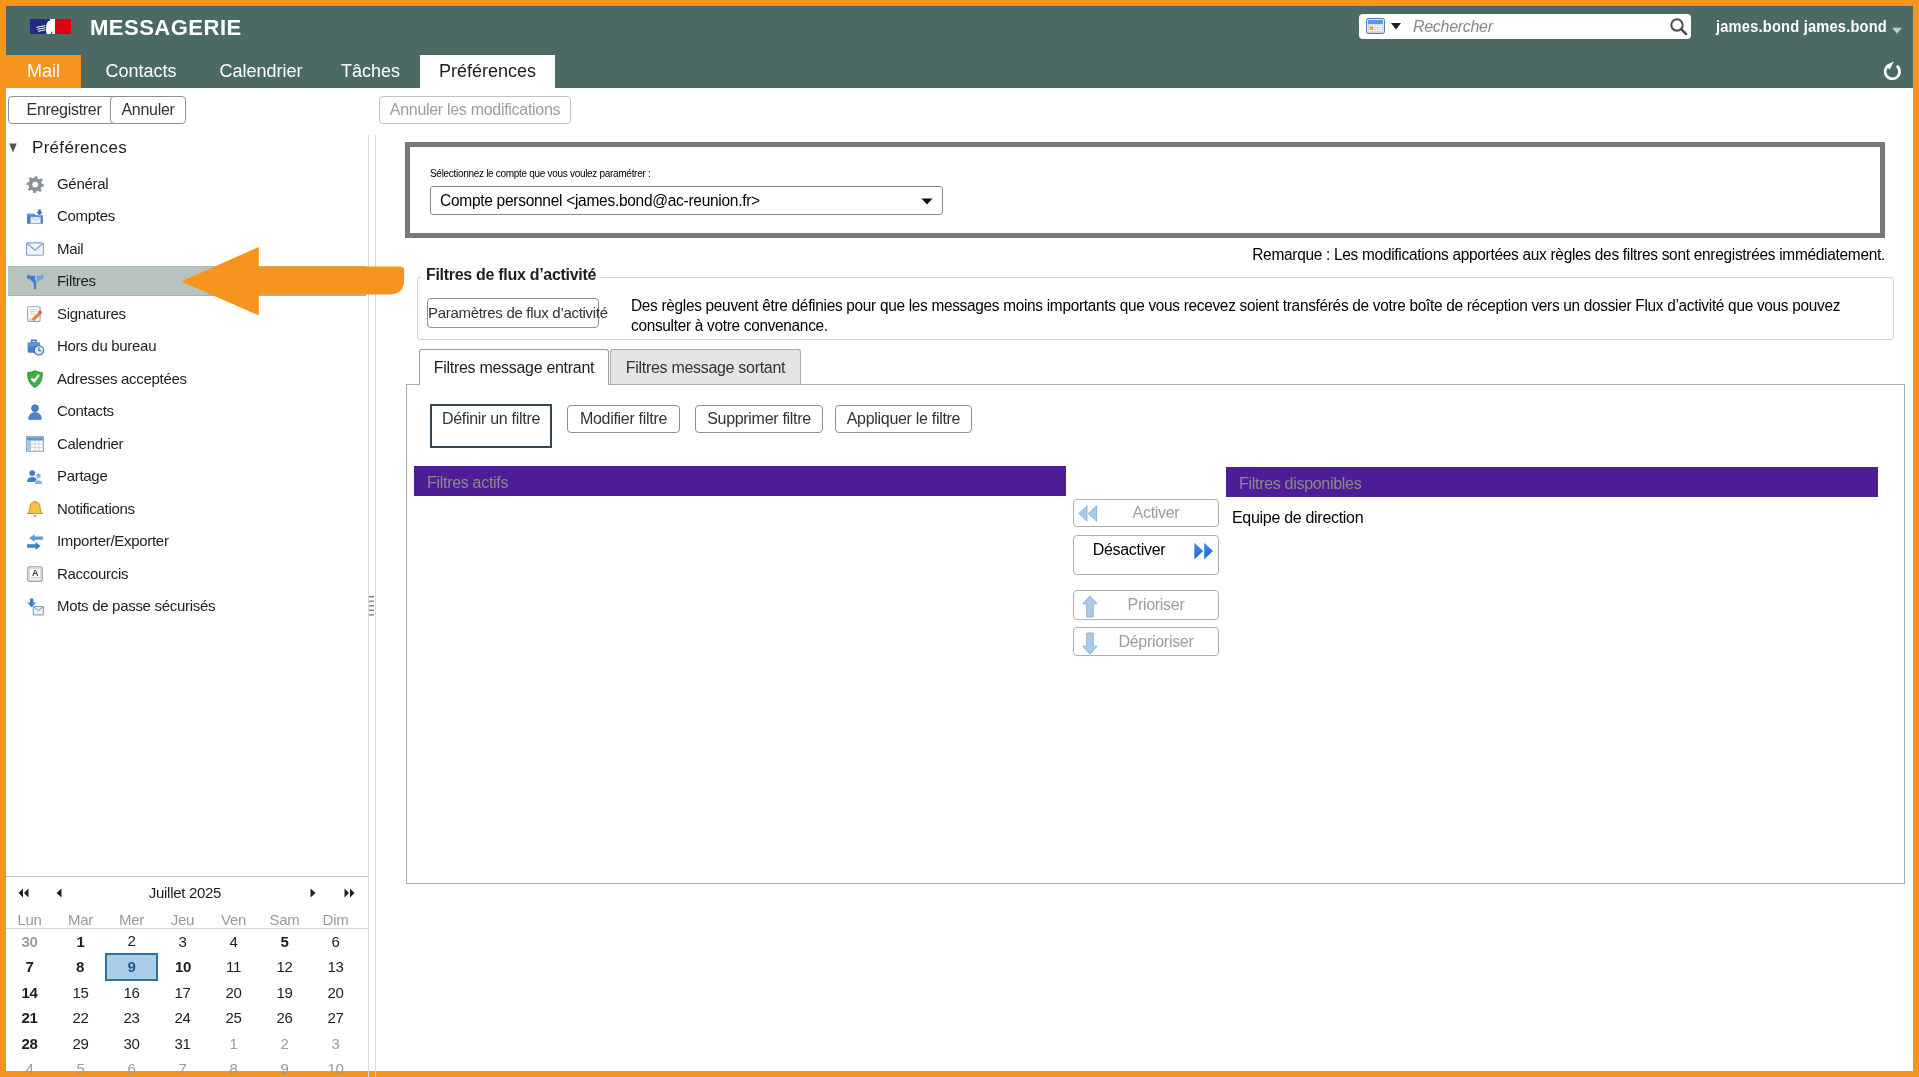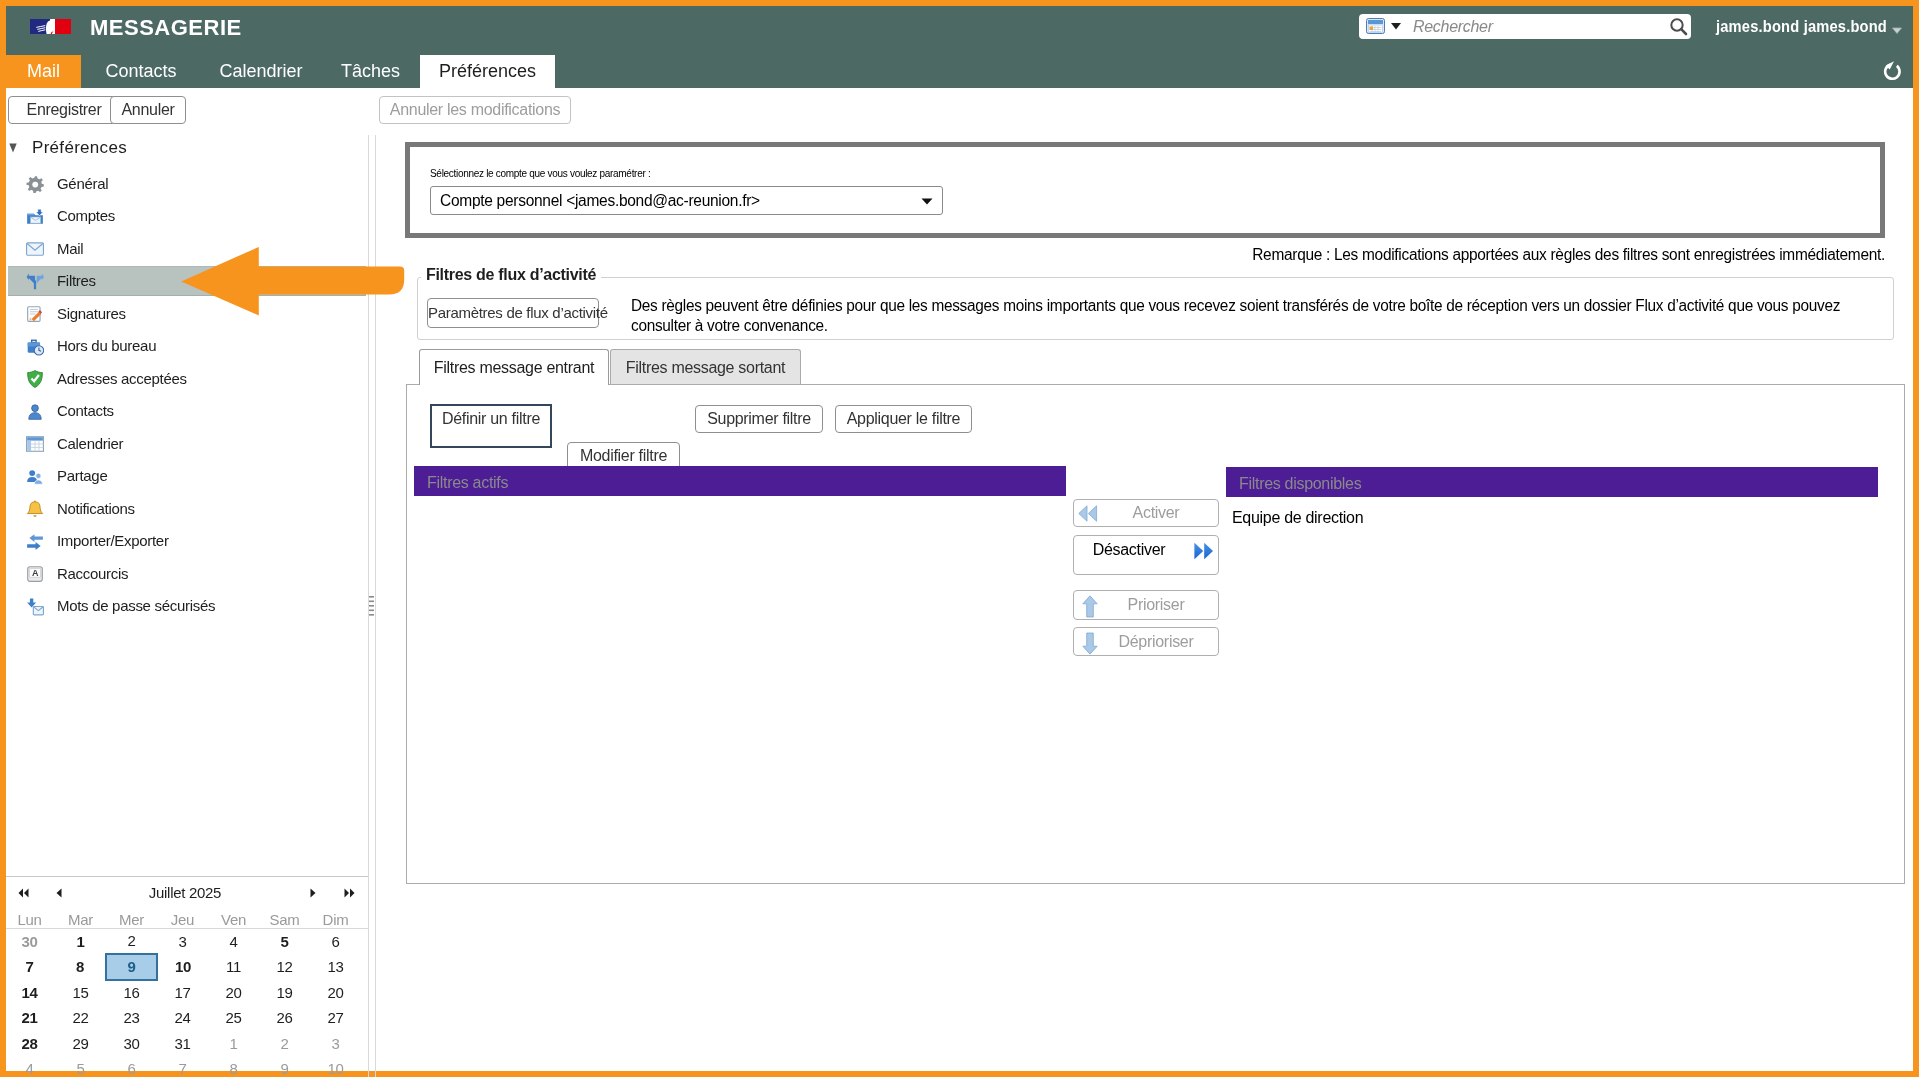--- a/index.html
+++ b/index.html
@@ -217,21 +217,21 @@
 <div id="fieldset"></div>
 <div id="fs-legend">Filtres de flux d’activité</div>
 <div class="btn" style="left:421px;top:292px;width:172px;height:30px;line-height:28px;white-space:nowrap;font-size:15px;">Paramètres de flux d’activité</div>
 <div style="position:absolute;left:625px;top:290px;width:1260px;font-size:16px;color:#000;line-height:20px;white-space:nowrap;transform:scaleX(0.961);transform-origin:0 0;">Des règles peuvent être définies pour que les messages moins importants que vous recevez soient transférés de votre boîte de réception vers un dossier Flux d’activité que vous pouvez<br>consulter à votre convenance.</div>
 
 <div class="tab2" id="tab2-in">Filtres message entrant</div>
 <div class="tab2" id="tab2-out">Filtres message sortant</div>
 <div id="mainbox"></div>
 
 <div class="btn" style="left:424px;top:398px;width:122px;height:44px;line-height:26px;border:2px solid #34465a;border-radius:0;">Définir un filtre</div>
-<div class="btn" style="left:561px;top:399px;width:113px;height:28px;line-height:26px;margin-top:37px;">Modifier filtre</div>
+<div class="btn" style="left:561px;top:399px;width:113px;height:28px;line-height:26px;">Modifier filtre</div>
 <div class="btn" style="left:689px;top:399px;width:128px;height:28px;line-height:26px;">Supprimer filtre</div>
 <div class="btn" style="left:829px;top:399px;width:137px;height:28px;line-height:26px;">Appliquer le filtre</div>
 
 <div class="lsthdr" style="left:408px;top:460px;width:652px;">Filtres actifs</div>
 <div class="lsthdr" style="left:1220px;top:461px;width:652px;">Filtres disponibles</div>
 <div style="position:absolute;left:1226px;top:503px;font-size:16px;color:#000;">Equipe de direction</div>
 
 <div class="midbtn" style="top:493px;height:28px;line-height:26px;color:#9d9d9d;padding-left:20px;">Activer</div>
 <svg class="abs" style="left:1072px;top:499px;z-index:4;" width="20" height="17" viewBox="0 0 20 17">
   <path d="M9,0.8 L9,16.2 L0.8,8.5 Z" fill="#a9c9e6" stroke="#7fa9d2" stroke-width="0.8"></path>

